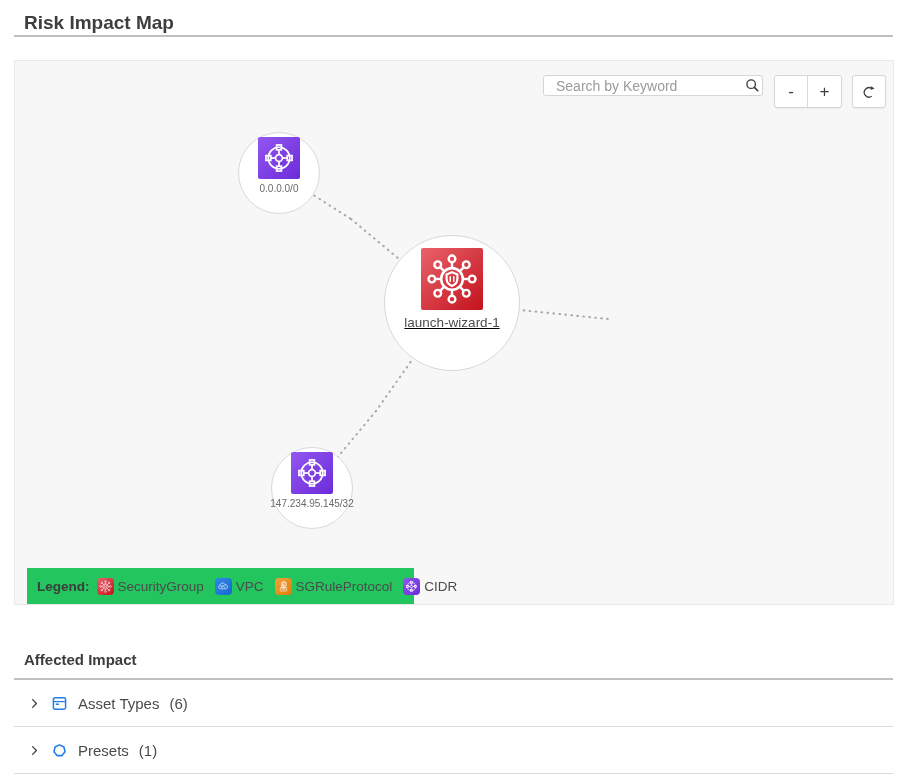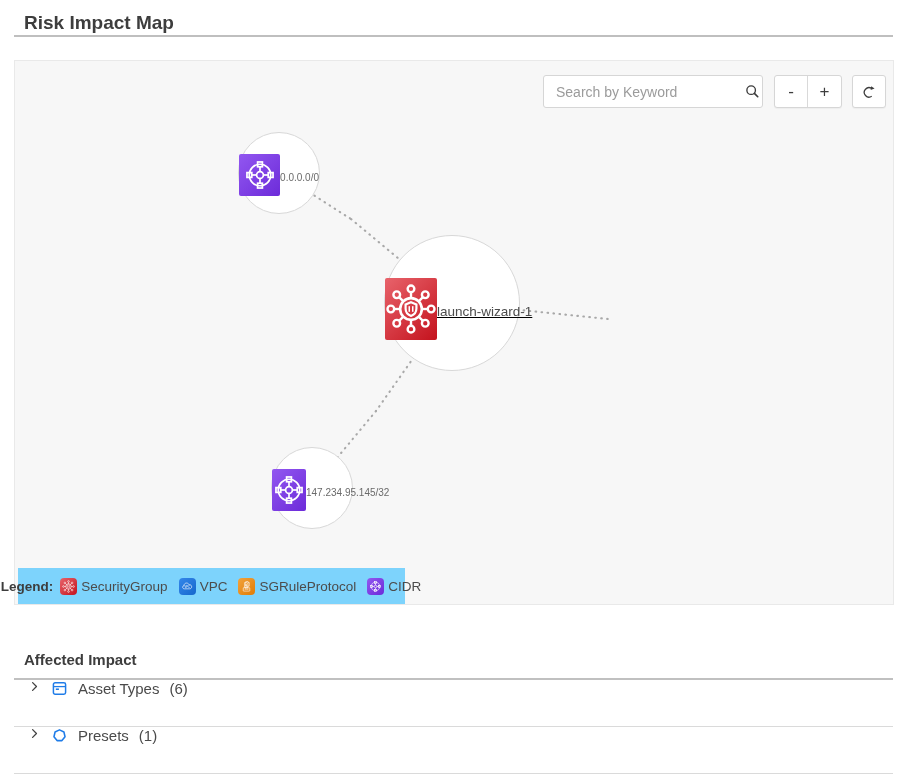--- a/index.html
+++ b/index.html
@@ -7,68 +7,68 @@
   
   .page-header{margin:0 14px;padding:13px 0 3px;border-bottom:2px solid #bfbfbf;}
   .page-header h1{margin:0 0 0 10px;font-size:19px;line-height:19px;color:#3d3d3d;font-weight:bold;}
   
   .map-panel{position:relative;margin:23px 13px 0 14px;height:545px;
     background:#f7f7f7;border:1px solid #e9e9e9;box-sizing:border-box;}
   .edges{position:absolute;left:0;top:0;width:878px;height:543px;}
   .edges line{stroke:#a9a9a9;stroke-width:2.1;stroke-dasharray:0.6 5.4;stroke-linecap:round;}
   
   .node{position:absolute;background:#fff;border:1.5px solid #d8d8d8;border-radius:50%;
-    box-sizing:border-box;display:flex;align-items:center;}
+    box-sizing:border-box;display:flex;flex-direction:column;align-items:center;}
   .node.small{width:82px;height:82px;padding-top:4px;}
   .node.vpc{width:80px;height:80px;padding-top:6px;}
   .node.main{width:136px;height:136px;padding-top:12px;text-decoration:underline;}
   .node-icon{display:flex;align-items:center;justify-content:center;border-radius:2px;}
   .node.small .node-icon{width:42px;height:42px;}
   .node.vpc  .node-icon{width:44px;height:44px;}
   .node.main .node-icon{width:62px;height:62px;}
   .node.small .node-icon svg{width:34px;height:34px;}
   .node.vpc  .node-icon svg{width:38px;height:38px;}
   .node.main .node-icon svg{width:52px;height:52px;}
   .grad-cidr{background:linear-gradient(135deg,#9257f0,#6c2bd9);}
   .grad-sgrule{background:linear-gradient(135deg,#f2a33c,#e07c06);}
   .grad-sg{background:linear-gradient(135deg,#e8636b,#c4121d);}
   .grad-vpc{background:linear-gradient(135deg,#3487ea,#1667cc);}
   .node-label{margin-top:4px;font-size:10px;color:#6a6a6a;white-space:nowrap;}
   .node.vpc .node-label{font-size:7.5px;margin-top:2px;}
   .node.main .node-label{font-size:13.5px;color:#4c4c4c;margin-top:5px;}
   
   .map-toolbar{position:absolute;top:14px;left:0;width:878px;height:33px;}
-  .search-box{position:absolute;left:528px;top:0;width:220px;height:33px;background:#fff;
+  .search-box{position:absolute;left:528px;top:0;width:220px;height:21px;background:#fff;
     border:1px solid #d6d6d6;border-radius:3px;box-sizing:border-box;display:flex;align-items:center;}
   .search-box input{flex:1;border:none;outline:none;background:transparent;padding:0 6px 0 12px;
     font-size:14px;color:#3d3d3d;font-family:"Liberation Sans",sans-serif;}
   .search-box input::placeholder{color:#9b9b9b;}
   .search-box .icon-btn{display:flex;align-items:center;justify-content:center;width:30px;height:31px;
     color:#3b3b3b;cursor:pointer;}
   .zoom-group{position:absolute;left:759px;top:0;height:33px;display:flex;background:#fff;
     border:1px solid #d6d6d6;border-radius:3px;box-sizing:border-box;box-shadow:0 1px 1px rgba(0,0,0,.04);}
   .zoom-group button{width:33px;border:none;background:transparent;font-size:17px;color:#3d3d3d;
     font-family:"Liberation Sans",sans-serif;cursor:pointer;padding:0;line-height:31px;}
   .zoom-group button:first-child{border-right:1px solid #d9d9d9;}
   .refresh-btn{position:absolute;left:837px;top:0;width:34px;height:33px;background:#fff;
     border:1px solid #d6d6d6;border-radius:3px;box-sizing:border-box;display:flex;align-items:center;
     justify-content:center;color:#3d3d3d;cursor:pointer;box-shadow:0 1px 1px rgba(0,0,0,.04);padding:0;}
   
-  .legend{position:absolute;left:3px;bottom:0;width:387px;height:36px;background:#7dd3fc;
-    display:flex;align-items:center;padding-left:10px;box-sizing:border-box;font-size:13.5px;color:#4c4c4c;justify-content:center;}
+  .legend{position:absolute;left:12px;bottom:0;width:387px;height:36px;background:#22c55e;
+    display:flex;align-items:center;padding-left:10px;box-sizing:border-box;font-size:13.5px;color:#4c4c4c;}
   .legend-title{font-weight:bold;color:#3d3d3d;margin-right:7px;}
   .legend-item{display:flex;align-items:center;margin-right:11px;}
   .legend-item .mini{width:17px;height:17px;border-radius:4px;display:flex;align-items:center;
     justify-content:center;margin-right:4px;}
   .legend-item .mini svg{width:13px;height:13px;}
   
   .assets{margin:0 14px;}
   .assets h2{margin:45px 0 0 10px;font-size:15px;line-height:19px;color:#3d3d3d;font-weight:bold;}
   .assets-divider{margin-top:9px;border-bottom:2px solid #c0c0c0;}
-  .asset-row{display:flex;align-items:flex-start;height:46px;border-bottom:1px solid #dadada;
+  .asset-row{display:flex;align-items:center;height:46px;border-bottom:1px solid #dadada;
     padding-left:14px;gap:10px;cursor:pointer;}
   .asset-row .chev{color:#424242;display:flex;}
   .asset-row .row-icon{color:#1f7ce8;display:flex;}
   .asset-row .row-label{font-size:15px;color:#4a4a4a;}
   .asset-row .row-count{font-size:15px;color:#4a4a4a;}
   svg{display:block;}
 </style>
 </head>
 <body>
 

